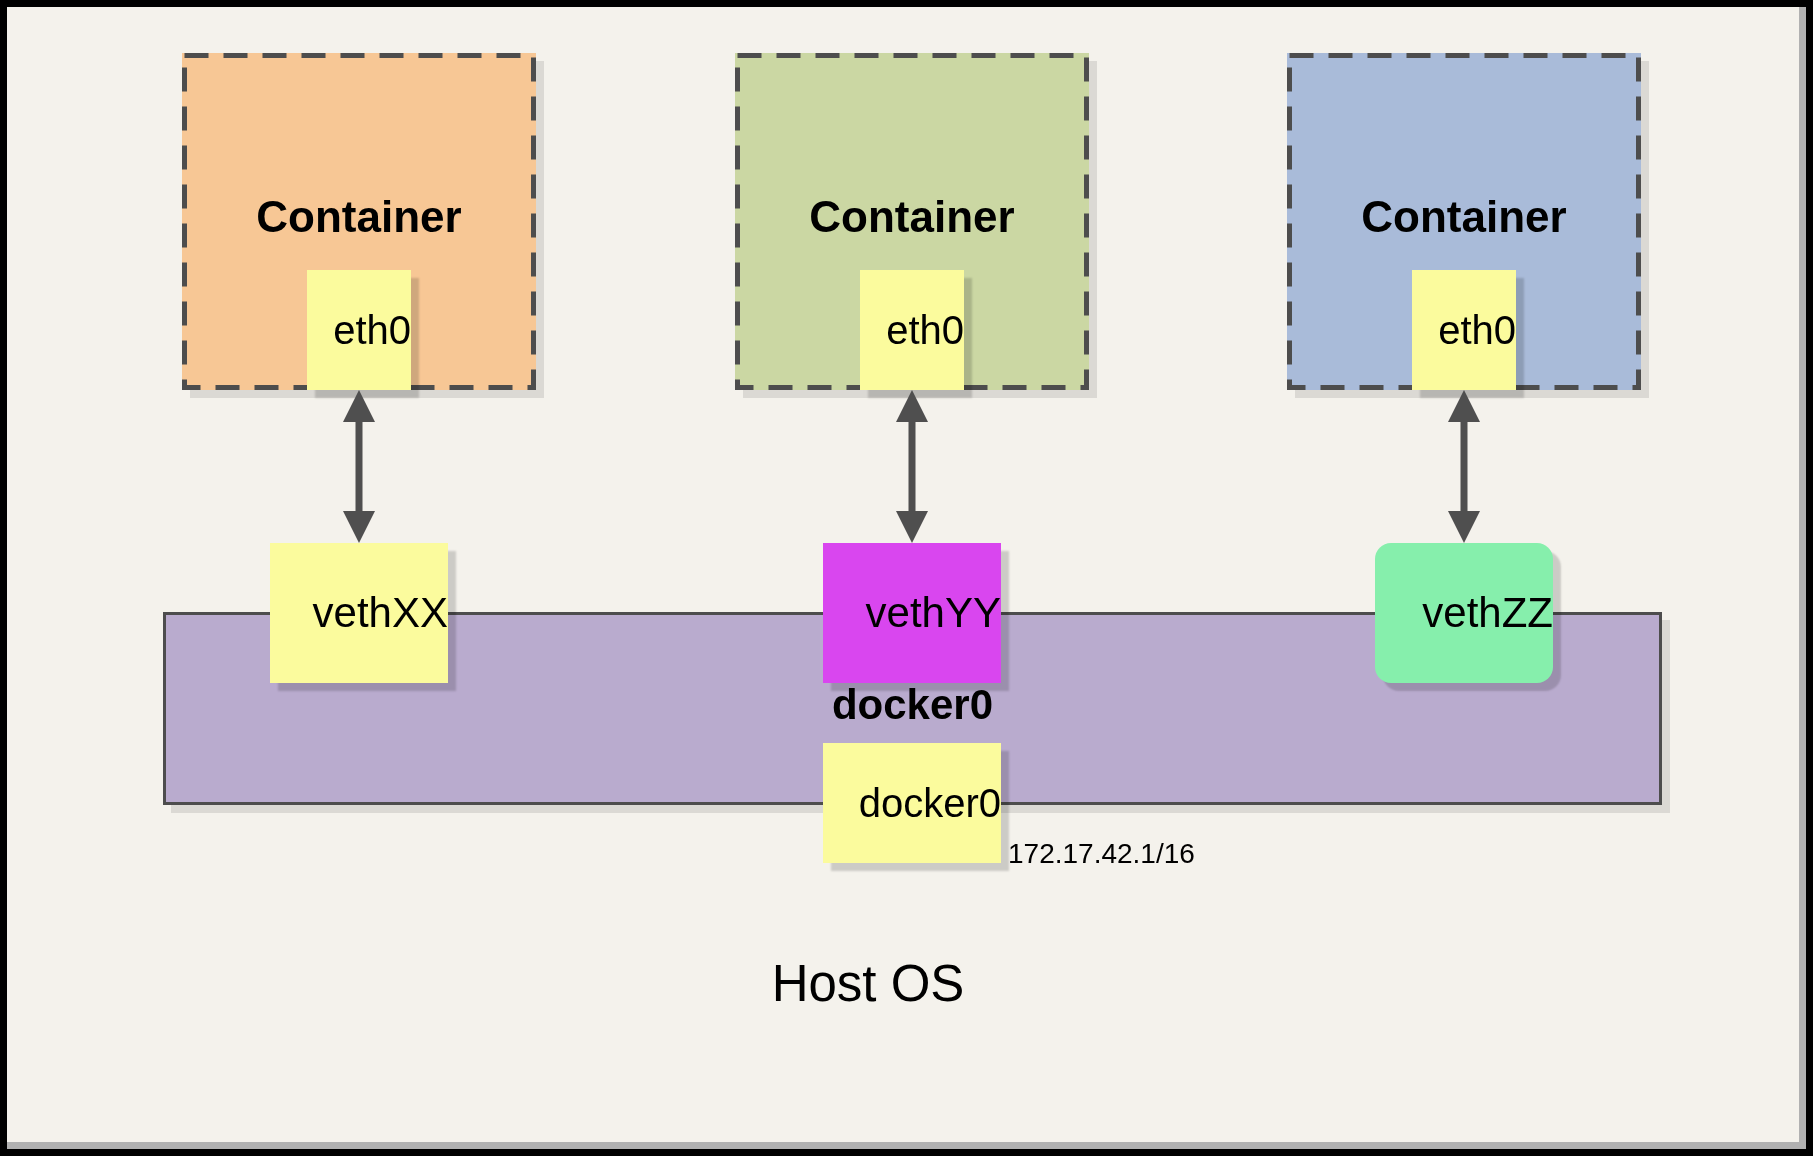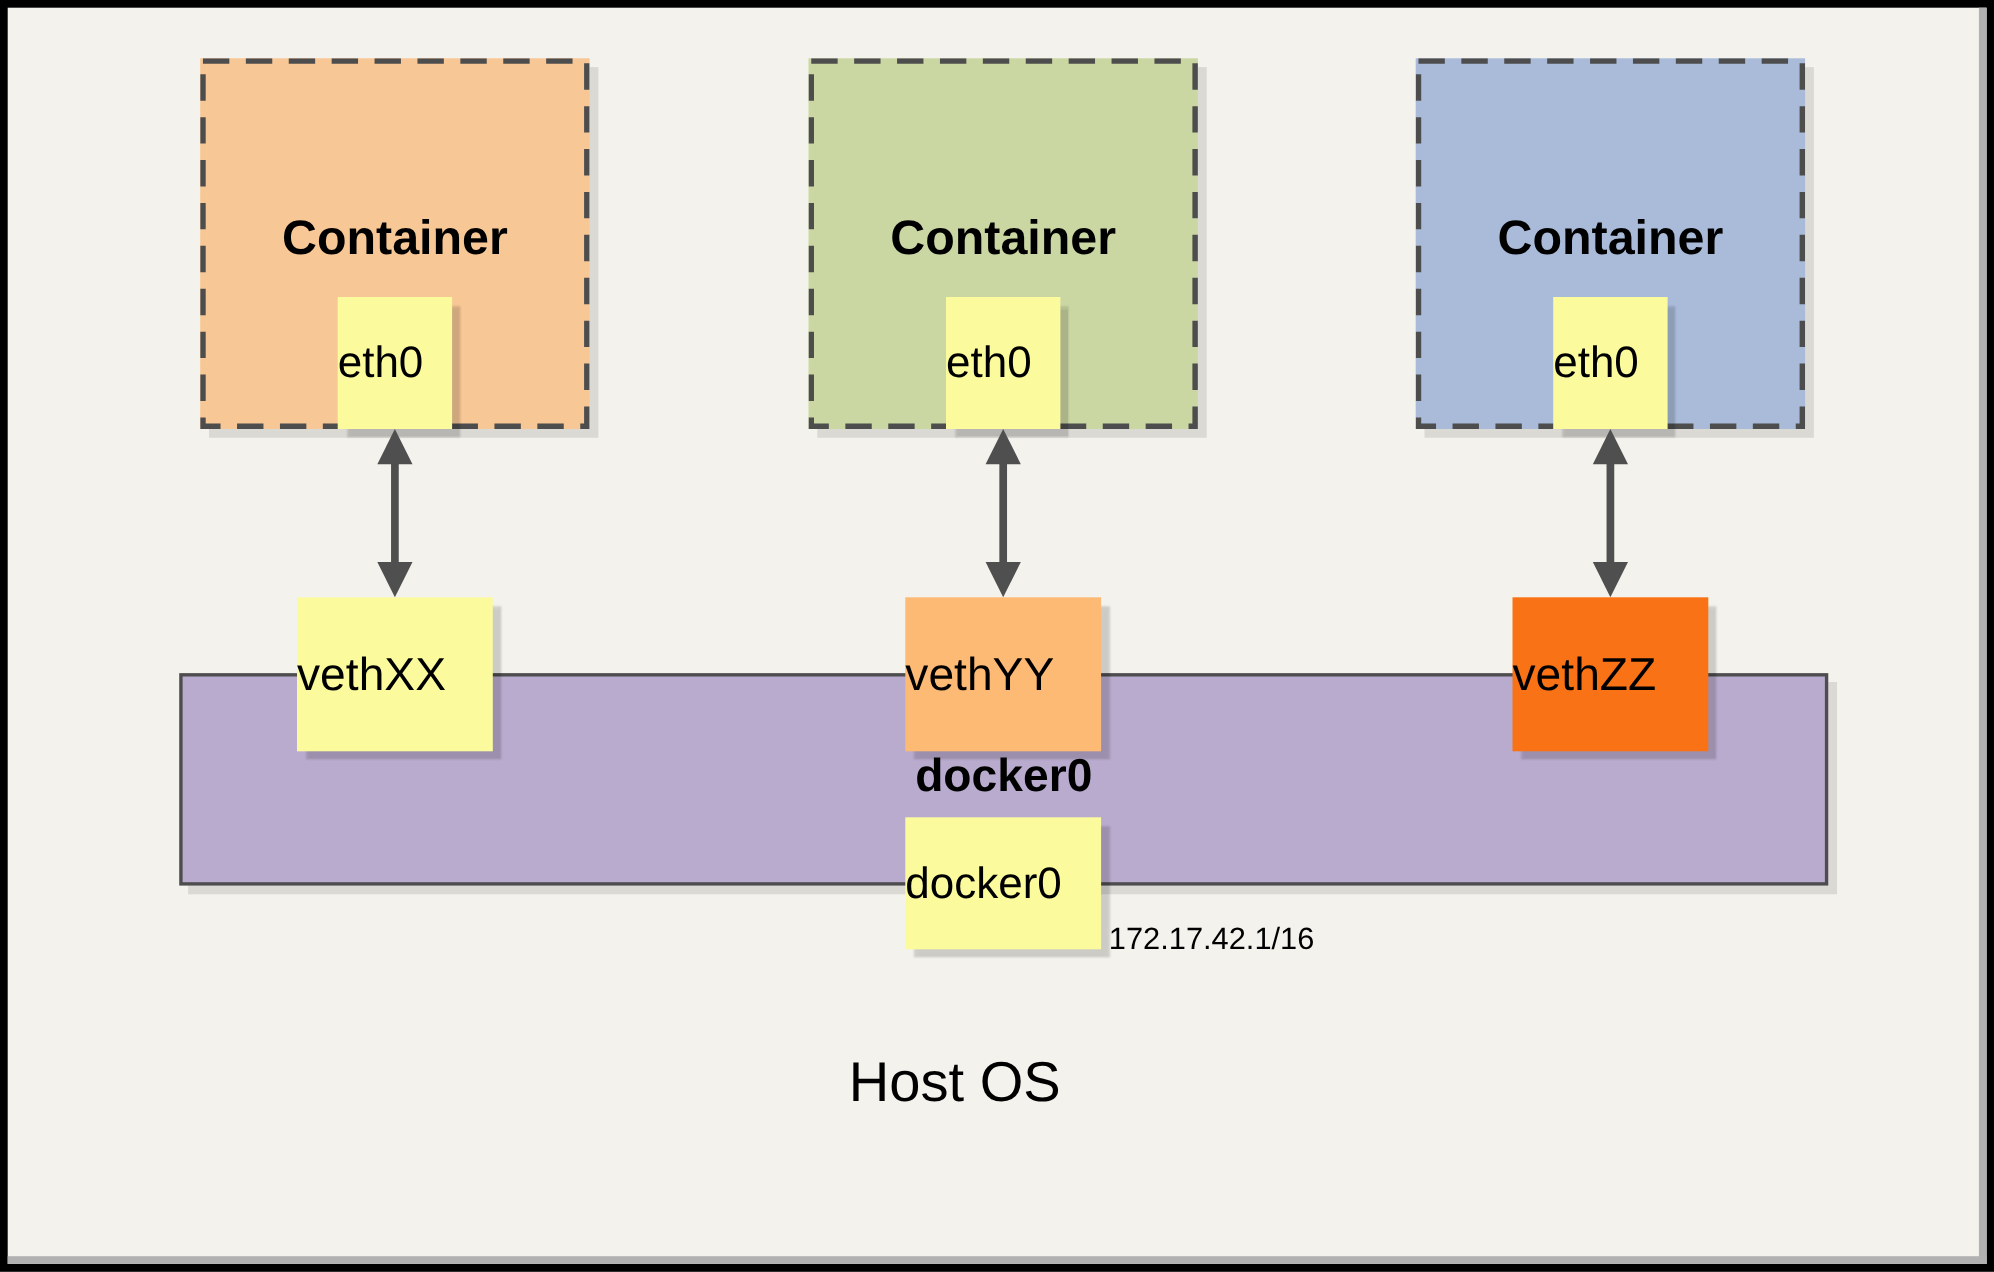--- a/index.html
+++ b/index.html
@@ -47,21 +47,21 @@
     font-size: 44px;
     font-weight: bold;
     line-height: 1;
   }
 
   
   .ifbox {
     position: absolute;
     display: flex;
     align-items: center;
-    justify-content: flex-start;
+    justify-content: flex-end;
     box-shadow: 8px 8px 2px rgba(0,0,0,0.16);
     font-size: 40px;
     line-height: 1;
     z-index: 3;
   }
   .ethbox {
     left: 50%;
     bottom: 0;
     transform: translateX(-50%);
     width: 104px;
@@ -187,24 +187,24 @@
     <polygon points="20,0 36,32 4,32" fill="#4f4f4f"></polygon>
     <polygon points="20,153 36,121 4,121" fill="#4f4f4f"></polygon>
   </svg>
 
   <div class="bridge" style="background-color: rgb(185, 171, 206);"></div>
   <div class="bridge-title">docker0</div>
 
   <div class="ifbox vethbox v1" style="background-color: rgb(251, 251, 157);">
     <span>vethXX</span>
   </div>
-  <div class="ifbox vethbox v2" style="background-color: #fdba74;">
+  <div class="ifbox vethbox v2" style="background-color: #d946ef;">
     <span>vethYY</span>
   </div>
-  <div class="ifbox vethbox v3" style="background-color: #f97316;">
+  <div class="ifbox vethbox v3" style="background-color: #86efac; border-radius: 16px;">
     <span>vethZZ</span>
   </div>
 
   <div class="ifbox portbox" style="background-color: rgb(251, 251, 157);">
     <span>docker0</span>
   </div>
 
   <div class="ip-text">172.17.42.1/16</div>
 
   <div class="host-title">Host OS</div>

